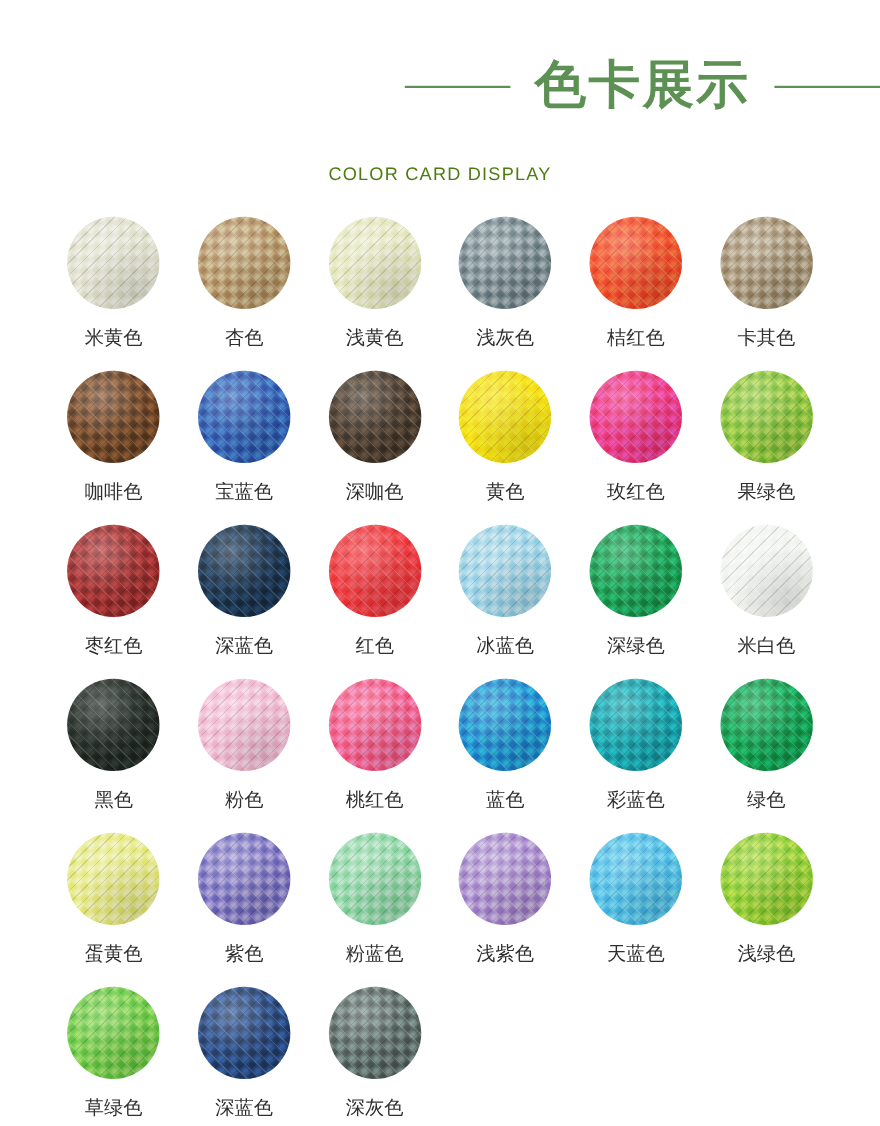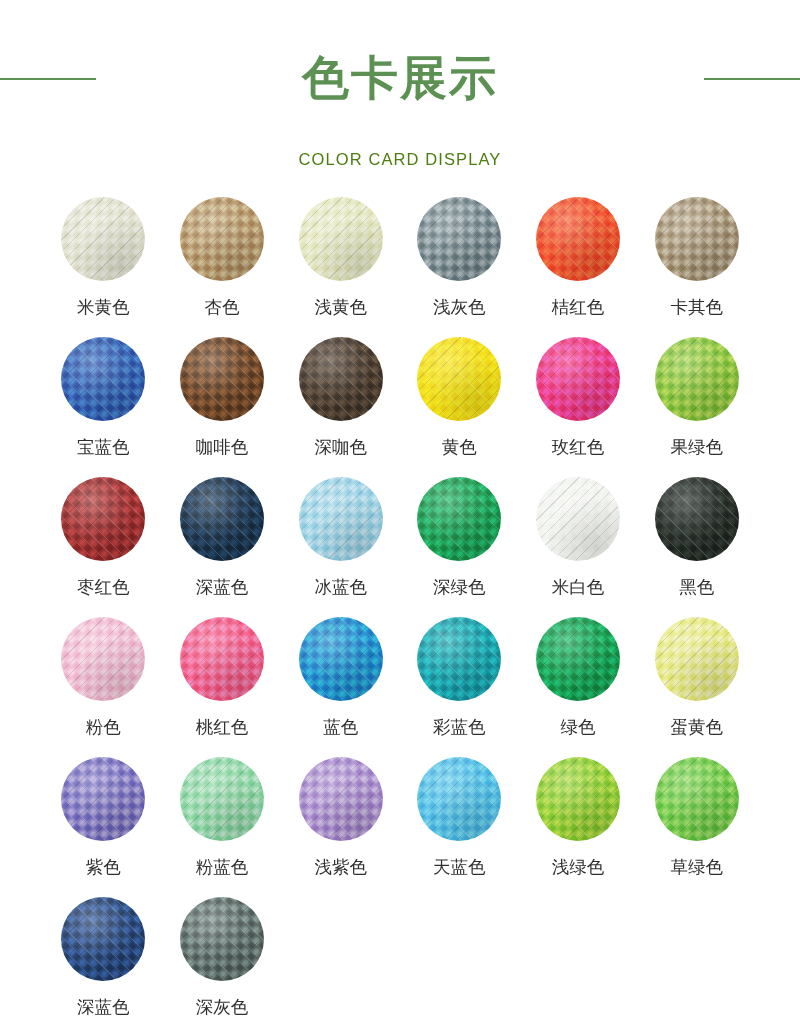--- a/index.html
+++ b/index.html
@@ -23,21 +23,21 @@
   }
 
   
   .header {
     padding-top: 22px;
     text-align: center;
   }
   .title-row {
     display: flex;
     align-items: center;
-    justify-content: space-between;
+    justify-content: flex-end;
     gap: 22px;
   }
   .rule {
     display: block;
     width: 96px;
     height: 2px;
     background: #5d9154;
   }
   .main-title {
     font-size: 47px;
@@ -189,36 +189,36 @@
       <div class="swatch-cell">
         <div class="chip-wrap">
           <div class="chip" style="background-color: rgb(168, 150, 120);">
             <div class="chip-gloss"></div>
           </div>
         </div>
         <div class="chip-label">卡其色</div>
       </div>
       <div class="swatch-cell">
         <div class="chip-wrap">
+          <div class="chip" style="background-color: rgb(110, 69, 38);">
+            <div class="chip-gloss"></div>
+          </div>
+        </div>
+        <div class="chip-label">咖啡色</div>
+      </div>
+      <div class="swatch-cell">
+        <div class="chip-wrap">
           <div class="chip" style="background-color: rgb(50, 96, 180);">
             <div class="chip-gloss"></div>
           </div>
         </div>
         <div class="chip-label">宝蓝色</div>
       </div>
       <div class="swatch-cell">
         <div class="chip-wrap">
-          <div class="chip" style="background-color: rgb(110, 69, 38);">
-            <div class="chip-gloss"></div>
-          </div>
-        </div>
-        <div class="chip-label">咖啡色</div>
-      </div>
-      <div class="swatch-cell">
-        <div class="chip-wrap">
           <div class="chip" style="background-color: rgb(75, 60, 46);">
             <div class="chip-gloss"></div>
           </div>
         </div>
         <div class="chip-label">深咖色</div>
       </div>
       <div class="swatch-cell">
         <div class="chip-wrap">
           <div class="chip" style="background-color: rgb(245, 224, 20);">
             <div class="chip-gloss"></div>
@@ -253,20 +253,28 @@
       <div class="swatch-cell">
         <div class="chip-wrap">
           <div class="chip" style="background-color: rgb(27, 53, 80);">
             <div class="chip-gloss"></div>
           </div>
         </div>
         <div class="chip-label">深蓝色</div>
       </div>
       <div class="swatch-cell">
         <div class="chip-wrap">
+          <div class="chip" style="background-color: rgb(239, 59, 64);">
+            <div class="chip-gloss"></div>
+          </div>
+        </div>
+        <div class="chip-label">红色</div>
+      </div>
+      <div class="swatch-cell">
+        <div class="chip-wrap">
           <div class="chip" style="background-color: rgb(159, 213, 232);">
             <div class="chip-gloss"></div>
           </div>
         </div>
         <div class="chip-label">冰蓝色</div>
       </div>
       <div class="swatch-cell">
         <div class="chip-wrap">
           <div class="chip" style="background-color: rgb(26, 159, 83);">
             <div class="chip-gloss"></div>

